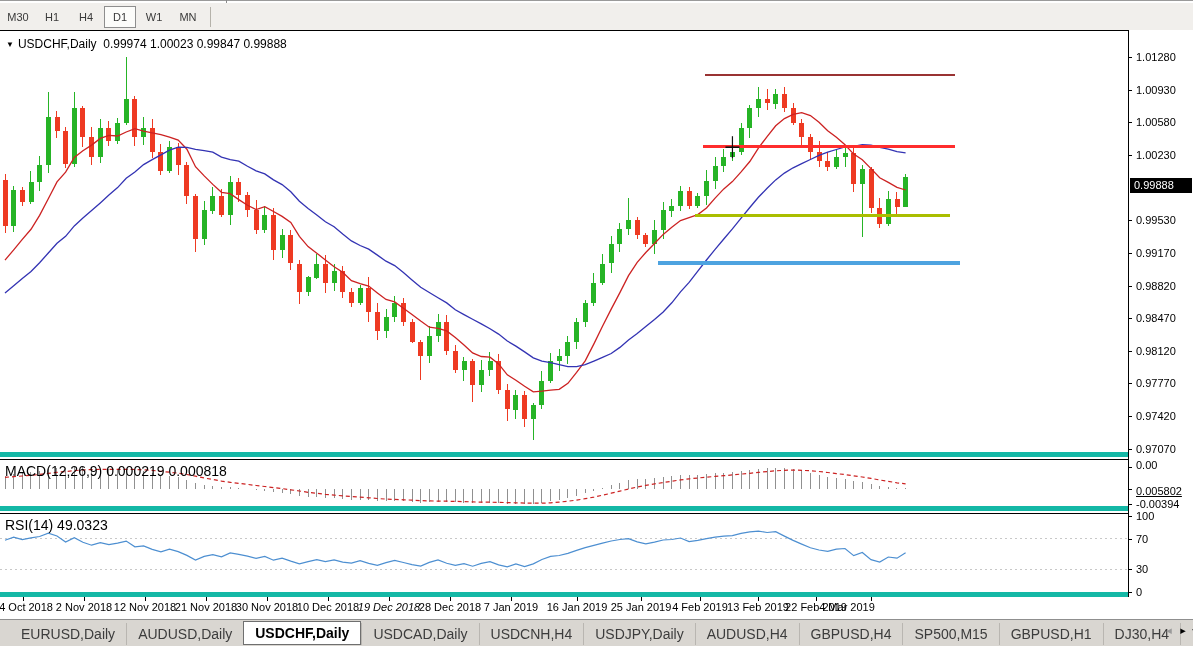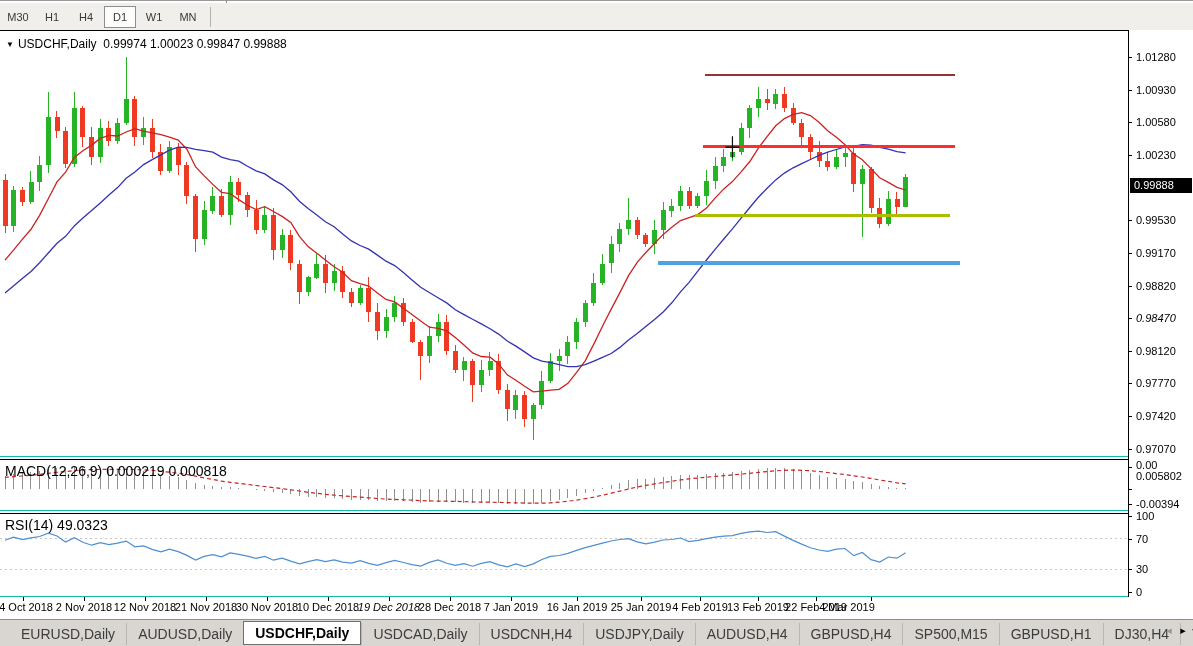--- a/index.html
+++ b/index.html
@@ -9,21 +9,21 @@
   #topline{position:absolute;left:0;top:0;width:1193px;height:2px;border-top:1px solid #9a9a9a;}
   #topnotch{position:absolute;left:226px;top:0;width:1px;height:5px;background:#8a8a8a;}
   
   #toolbar{position:absolute;left:0;top:3px;width:1193px;height:27px;background:#f1efec;
            border-bottom:1px solid #b5b2aa;display:flex;align-items:center;}
   .tfbtn{min-width:30px;height:20px;margin-left:2px;display:flex;align-items:center;justify-content:center;
          color:#3a3a3a;font-size:11px;cursor:default;border:1px solid transparent;}
   .tfbtn.active{background:#fcfcfa;border:1px solid #8e8e8e;}
   .tbsep{width:1px;height:20px;background:#b5b2aa;margin-left:6px;}
   
-  .panel{position:absolute;left:0;width:1128px;background:#fff;border-top:1px solid #000;border-bottom:1px solid #14b8a6;box-sizing:border-box;}
+  .panel{position:absolute;left:0;width:1128px;background:#fff;border-top:1px solid #000;border-bottom:5px solid #14b8a6;box-sizing:border-box;}
   #chart-main{top:30px;height:427px;}
   #macd-panel{top:459px;height:52px;}
   #rsi-panel{top:513px;height:84px;}
   .panel svg{position:absolute;left:0;top:0;}
   #chart-title{position:absolute;left:6px;top:6px;font-size:12px;color:#000;white-space:pre;}
   #chart-title .tri{font-size:8px;vertical-align:1px;margin-right:4px;}
   .ind-label{position:absolute;left:5px;top:3px;font-size:14px;color:#000;white-space:pre;}
   
   #price-axis{position:absolute;left:1128px;top:30px;width:65px;height:567px;border-left:1px solid #000;box-sizing:border-box;background:#fff;}
   .axlab{position:absolute;left:7px;height:12px;line-height:12px;font-size:11px;color:#000;white-space:nowrap;}
@@ -419,31 +419,31 @@
       <div class="axlab" style="top: 86.1px;">1.00580</div>
       <div class="axtick" style="top: 124.65px;"></div>
       <div class="axlab" style="top: 118.65px;">1.00230</div>
       <div class="axtick" style="top: 189.75px;"></div>
       <div class="axlab" style="top: 183.75px;">0.99530</div>
       <div class="axtick" style="top: 223.23px;"></div>
       <div class="axlab" style="top: 217.23px;">0.99170</div>
       <div class="axtick" style="top: 255.78px;"></div>
       <div class="axlab" style="top: 249.78px;">0.98820</div>
       <div class="axtick" style="top: 288.33px;"></div>
-      <div class="axlab" style="top: 282.33px; font-style: italic;">0.98470</div>
+      <div class="axlab" style="top: 282.33px;">0.98470</div>
       <div class="axtick" style="top: 320.88px;"></div>
       <div class="axlab" style="top: 314.88px;">0.98120</div>
       <div class="axtick" style="top: 353.43px;"></div>
       <div class="axlab" style="top: 347.43px;">0.97770</div>
       <div class="axtick" style="top: 385.98px;"></div>
       <div class="axlab" style="top: 379.98px;">0.97420</div>
       <div class="axtick" style="top: 418.53px;"></div>
       <div class="axlab" style="top: 412.53px;">0.97070</div>
       <div class="axtick" style="top: 436.952px;"></div>
-      <div class="axlab" style="top: 440px;">0.005802</div>
+      <div class="axlab" style="top: 455px; text-decoration: underline;">0.005802</div>
       <div class="axtick" style="top: 459px;"></div>
       <div class="axlab" style="top: 429px;">0.00</div>
       <div class="axtick" style="top: 473.972px;"></div>
       <div class="axlab" style="top: 467.972px;">-0.00394</div>
       <div class="axtick" style="top: 486px;"></div>
       <div class="axlab" style="top: 480px;">100</div>
       <div class="axtick" style="top: 508.8px;"></div>
       <div class="axlab" style="top: 502.8px;">70</div>
       <div class="axtick" style="top: 539.2px;"></div>
       <div class="axlab" style="top: 533.2px;">30</div>

